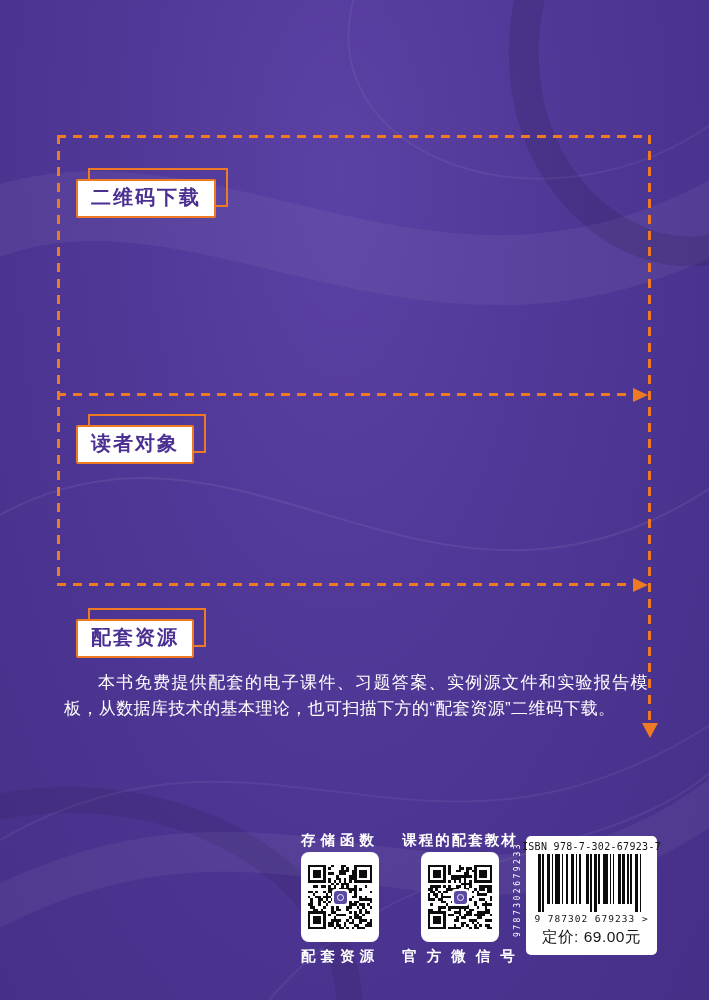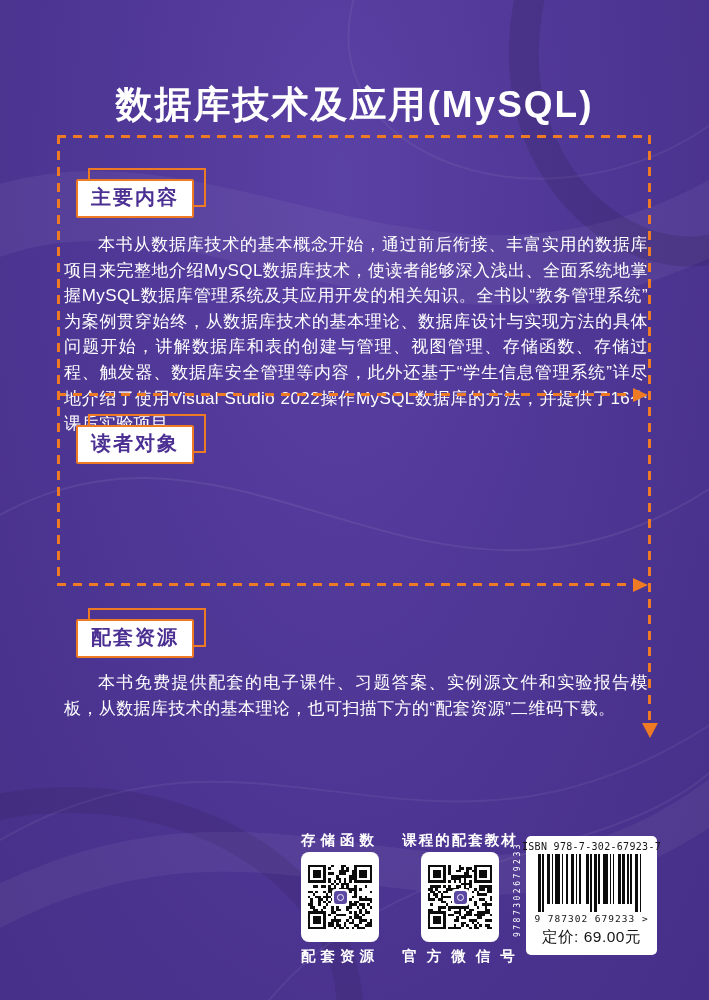--- a/index.html
+++ b/index.html
@@ -90,32 +90,30 @@
     <path d="M-80,260 C180,80 430,430 790,170" fill="none" stroke="rgba(255,255,255,0.05)" stroke-width="70"></path>
     <path d="M-40,540 C240,340 430,710 750,460" fill="none" stroke="rgba(255,255,255,0.07)" stroke-width="2"></path>
     <path d="M-60,880 C260,640 420,950 760,690" fill="none" stroke="rgba(255,255,255,0.06)" stroke-width="2"></path>
     <path d="M-60,940 C280,720 460,1010 740,780" fill="none" stroke="rgba(255,255,255,0.05)" stroke-width="40"></path>
     <path d="M360,-20 C290,160 560,250 730,110" fill="none" stroke="rgba(255,255,255,0.06)" stroke-width="2"></path>
     <path d="M540,-40 C460,200 700,330 780,200" fill="none" stroke="rgba(0,0,0,0.10)" stroke-width="30"></path>
     <path d="M240,1040 C380,820 640,880 740,740" fill="none" stroke="rgba(255,255,255,0.06)" stroke-width="2"></path>
     <ellipse cx="70" cy="1010" rx="280" ry="210" fill="none" stroke="rgba(0,0,0,0.08)" stroke-width="26"></ellipse>
   </svg>
 
-  <div class="book-title">数据库技术及应用(MySQL)</div>
 
   <div class="dash-h" id="frame-top"></div>
   <div class="dash-v" id="frame-left"></div>
   <div class="dash-v" id="frame-right"></div>
   <div class="arrow-down" id="frame-down-head"></div>
 
   <div class="sec-label" style="top:179px">
     <span class="sec-shadow"></span>
-    <span class="sec-box">主要内容</span>
+    <span class="sec-box">二维码下载</span>
   </div>
-  <p class="para" style="top:215px">本书从数据库技术的基本概念开始，通过前后衔接、丰富实用的数据库项目来完整地介绍MySQL数据库技术，使读者能够深入浅出、全面系统地掌握MySQL数据库管理系统及其应用开发的相关知识。全书以“教务管理系统”为案例贯穿始终，从数据库技术的基本理论、数据库设计与实现方法的具体问题开始，讲解数据库和表的创建与管理、视图管理、存储函数、存储过程、触发器、数据库安全管理等内容，此外还基于“学生信息管理系统”详尽地介绍了使用Visual Studio 2022操作MySQL数据库的方法，并提供了16个课后实验项目。</p>
 
   <div class="dash-h" id="arrow1-line"></div>
   <div class="arrow-right" id="arrow1-head"></div>
 
   <div class="sec-label" style="top:425px">
     <span class="sec-shadow"></span>
     <span class="sec-box">读者对象</span>
   </div>
 
   <div class="dash-h" id="arrow2-line"></div>

